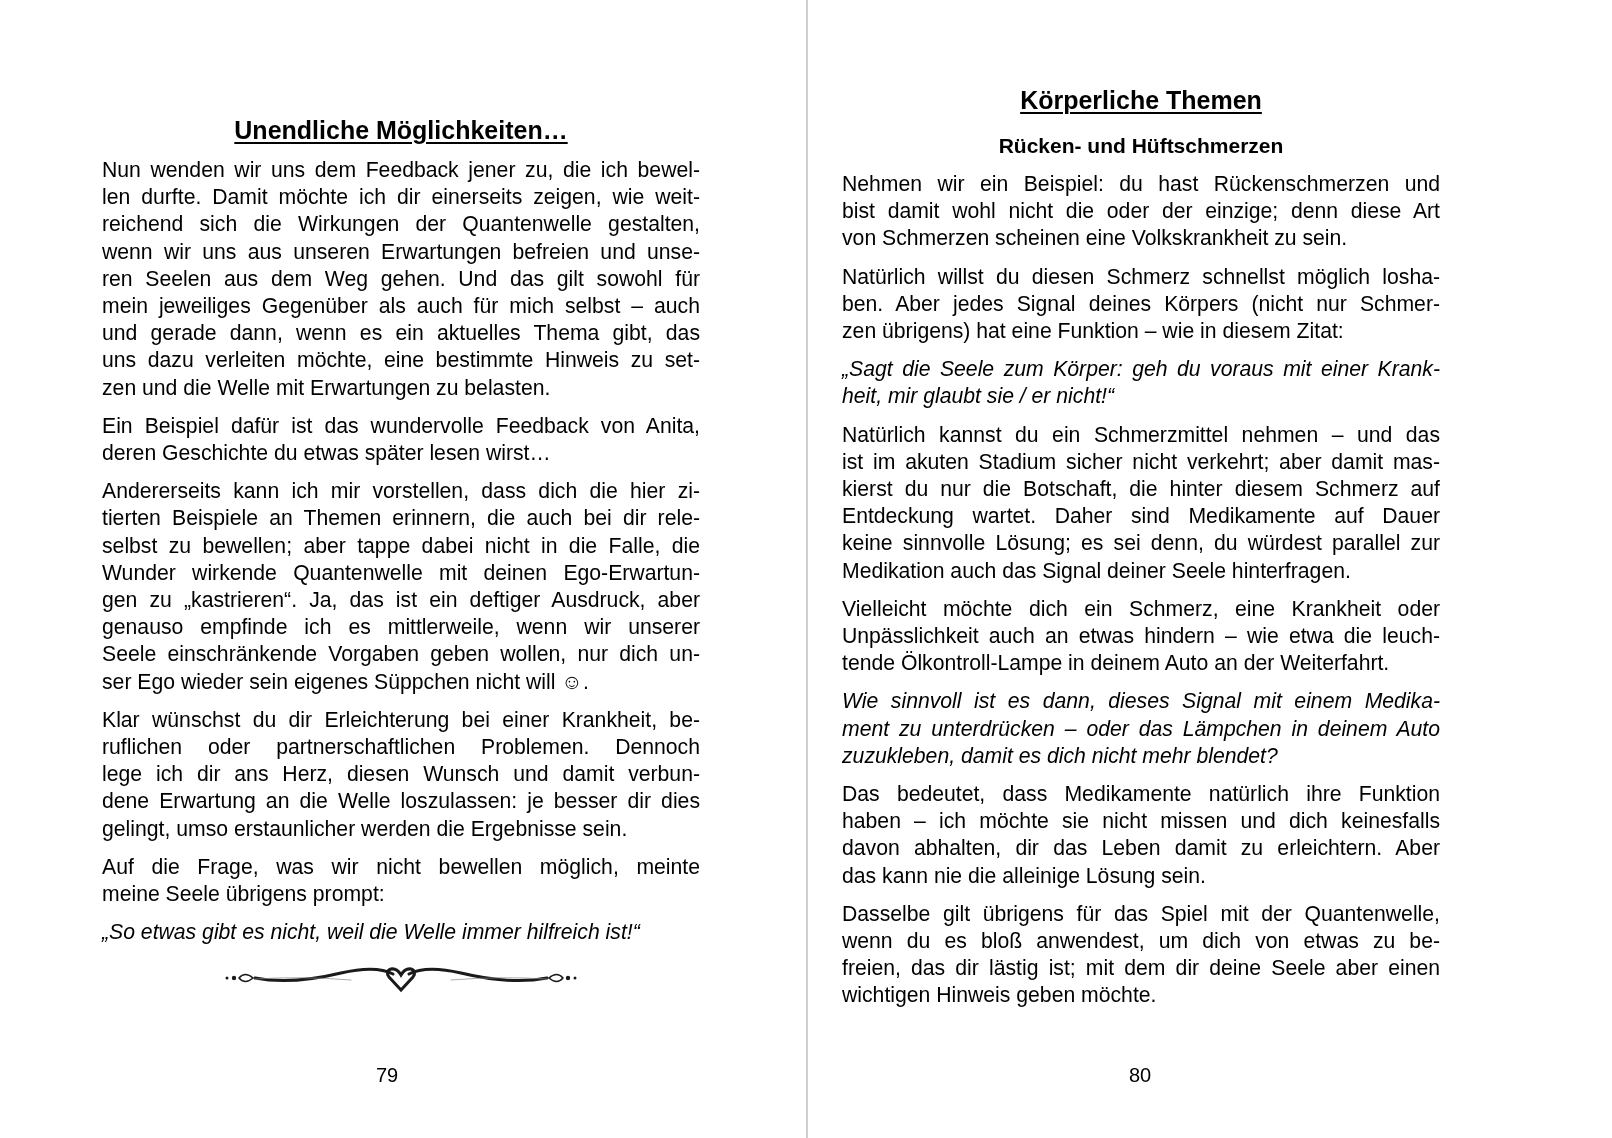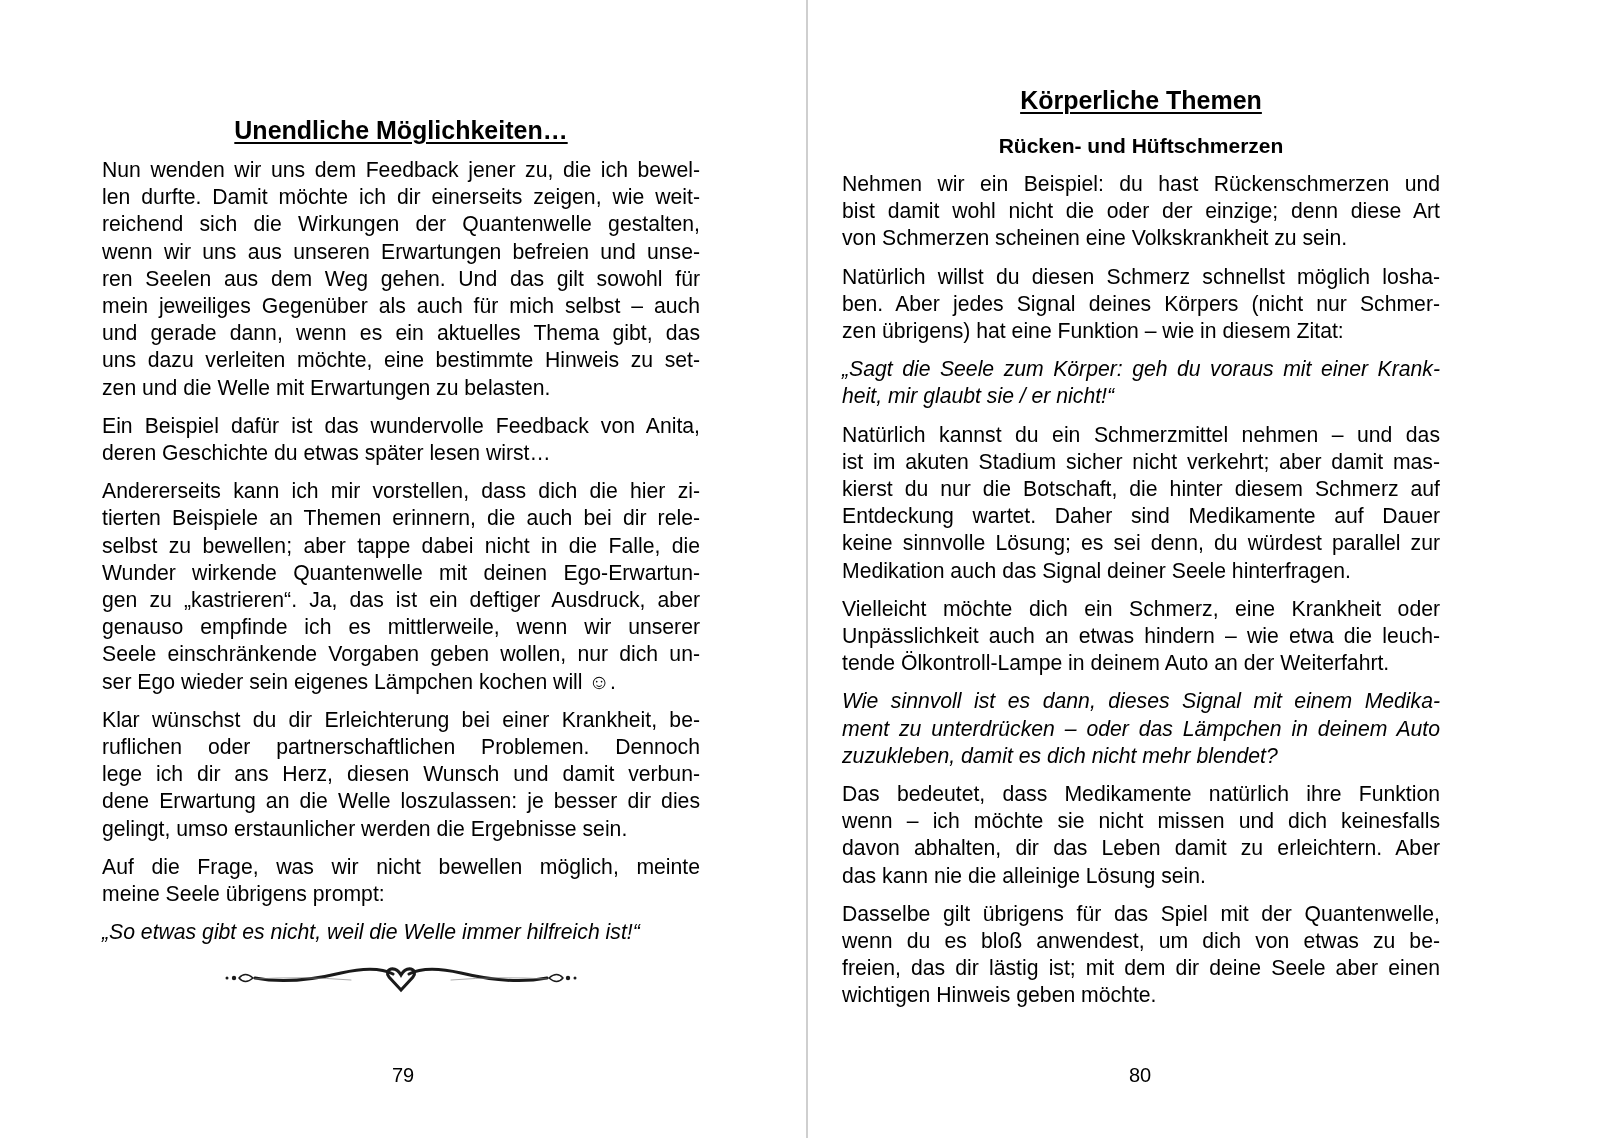--- a/index.html
+++ b/index.html
@@ -17,21 +17,21 @@
              text-decoration:underline; text-decoration-thickness:2px; text-underline-offset:3px; line-height:32px; }
   h2.subtitle { margin:16px 0 10px 0; text-align:center; font-size:21px; font-weight:bold;
              text-decoration-thickness:2px; text-underline-offset:3px; line-height:28px; }
   p.para { margin:0 0 11px 0; font-size:21.2px; line-height:27.2px; text-align:justify;
            hyphens:manual; white-space:normal; }
   p.para.italic { font-style:italic; }
   p.para .ln { display:block; text-align:justify; text-align-last:justify; }
   p.para .ln.last { text-align-last:left; }
   .ornament { display:block; margin:16px auto 0 auto; width:360px; height:34px; }
   .pagenum { position:absolute; top:1064px; font-size:20px; text-align:center; width:100px; }
-  .page.left .pagenum { left:353px; }
+  .page.left .pagenum { left:337px; }
   .page.right .pagenum { left:314px; }
 </style>
 </head>
 <body>
 
 <div class="spread">
   <div class="gutter"></div>
 
   <section class="page left">
     <div class="col">
@@ -53,21 +53,21 @@
             <span class="ln last">deren Geschichte du etwas später lesen wirst…</span>
           </p>
           <p class="para">
             <span class="ln">Andererseits kann ich mir vorstellen, dass dich die hier zi-</span>
             <span class="ln">tierten Beispiele an Themen erinnern, die auch bei dir rele-</span>
             <span class="ln">selbst zu bewellen; aber tappe dabei nicht in die Falle, die</span>
             <span class="ln">Wunder wirkende Quantenwelle mit deinen Ego-Erwartun-</span>
             <span class="ln">gen zu „kastrieren“. Ja, das ist ein deftiger Ausdruck, aber</span>
             <span class="ln">genauso empfinde ich es mittlerweile, wenn wir unserer</span>
             <span class="ln">Seele einschränkende Vorgaben geben wollen, nur dich un-</span>
-            <span class="ln last">ser Ego wieder sein eigenes Lämpchen kochen will ☺.</span>
+            <span class="ln last">ser Ego wieder sein eigenes Süppchen nicht will ☺.</span>
           </p>
           <p class="para">
             <span class="ln">Klar wünschst du dir Erleichterung bei einer Krankheit, be-</span>
             <span class="ln">ruflichen oder partnerschaftlichen Problemen. Dennoch</span>
             <span class="ln">lege ich dir ans Herz, diesen Wunsch und damit verbun-</span>
             <span class="ln">dene Erwartung an die Welle loszulassen: je besser dir dies</span>
             <span class="ln last">gelingt, umso erstaunlicher werden die Ergebnisse sein.</span>
           </p>
           <p class="para">
             <span class="ln">Auf die Frage, was wir nicht bewellen möglich, meinte</span>
@@ -128,21 +128,21 @@
             <span class="ln">Unpässlichkeit auch an etwas hindern – wie etwa die leuch-</span>
             <span class="ln last">tende Ölkontroll-Lampe in deinem Auto an der Weiterfahrt.</span>
           </p>
           <p class="para italic">
             <span class="ln">Wie sinnvoll ist es dann, dieses Signal mit einem Medika-</span>
             <span class="ln">ment zu unterdrücken – oder das Lämpchen in deinem Auto</span>
             <span class="ln last">zuzukleben, damit es dich nicht mehr blendet?</span>
           </p>
           <p class="para">
             <span class="ln">Das bedeutet, dass Medikamente natürlich ihre Funktion</span>
-            <span class="ln">wenn – ich möchte sie nicht missen und dich keinesfalls</span>
+            <span class="ln">haben – ich möchte sie nicht missen und dich keinesfalls</span>
             <span class="ln">davon abhalten, dir das Leben damit zu erleichtern. Aber</span>
             <span class="ln last">das kann nie die alleinige Lösung sein.</span>
           </p>
           <p class="para">
             <span class="ln">Dasselbe gilt übrigens für das Spiel mit der Quantenwelle,</span>
             <span class="ln">wenn du es bloß anwendest, um dich von etwas zu be-</span>
             <span class="ln">freien, das dir lästig ist; mit dem dir deine Seele aber einen</span>
             <span class="ln last">wichtigen Hinweis geben möchte.</span>
           </p>
         </div>

